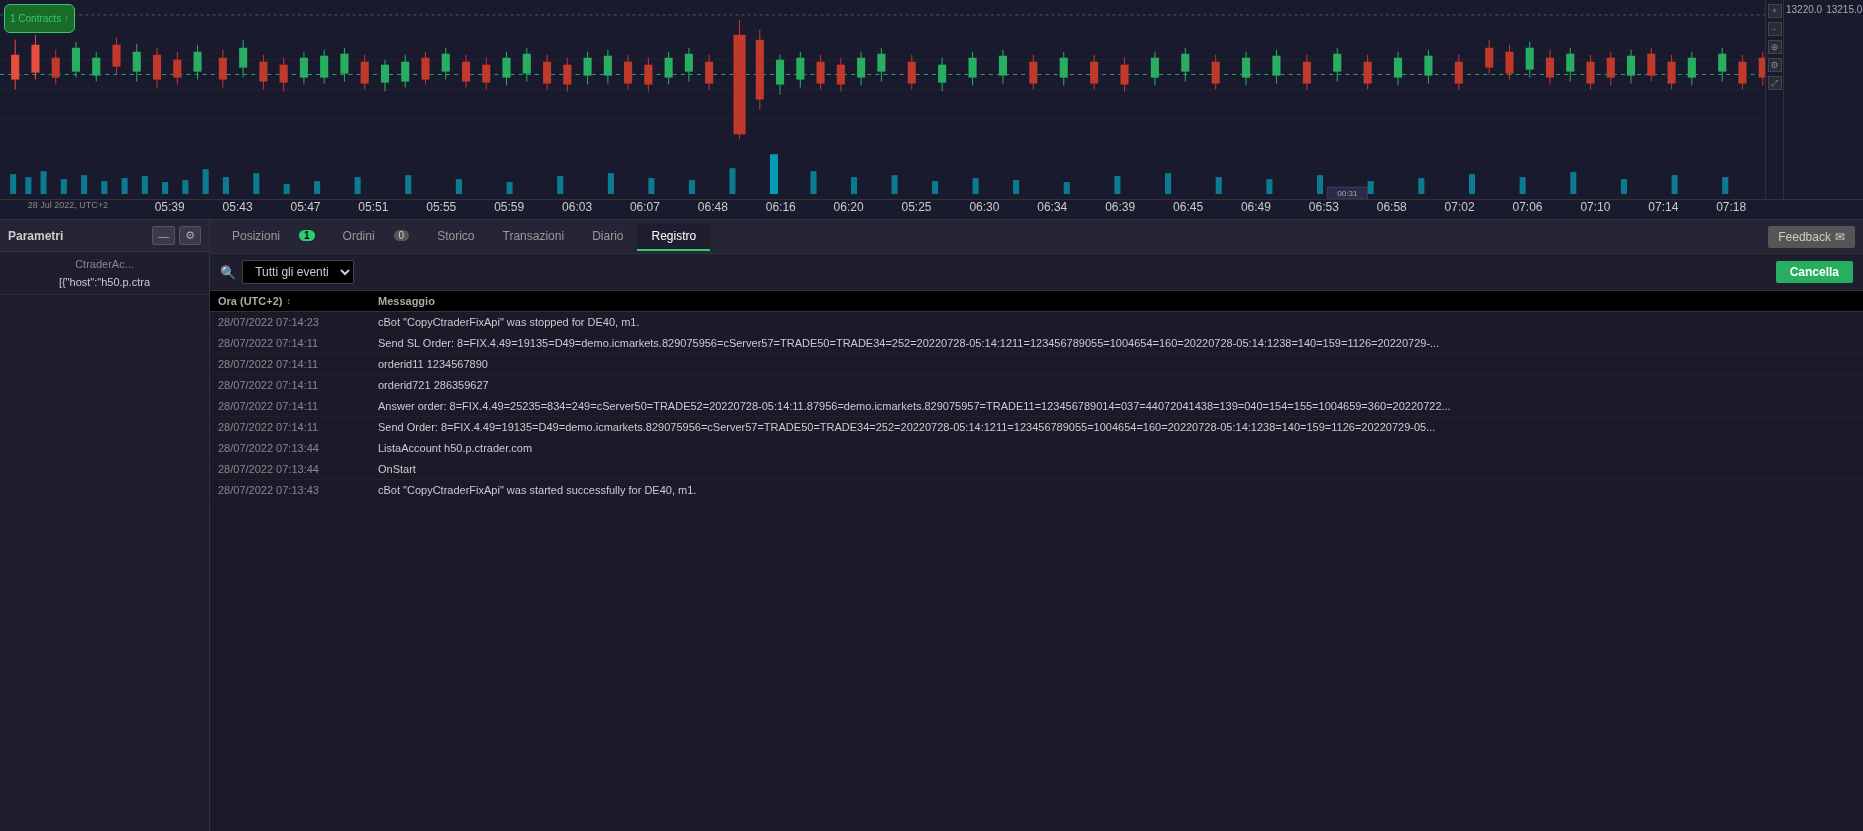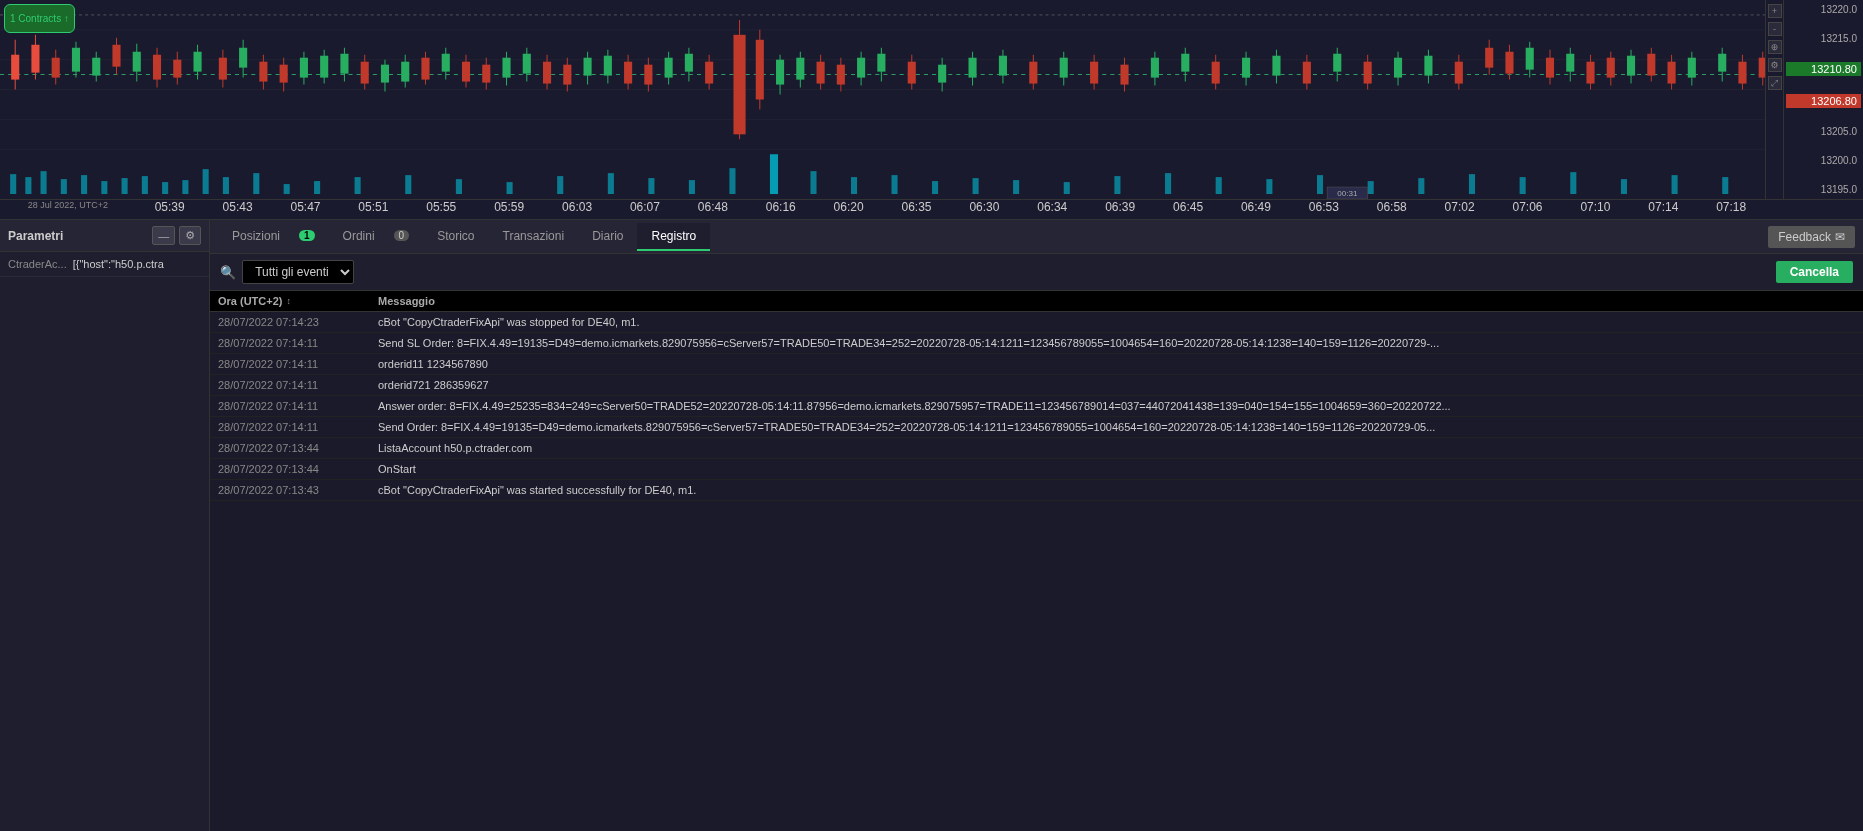--- a/index.html
+++ b/index.html
@@ -18,21 +18,20 @@
     
     .price-axis {
       position: absolute;
       right: 0;
       top: 0;
       width: 80px;
       height: 100%;
       background: #1a1a2e;
       border-left: 1px solid #333;
       display: flex;
-      flex-direction: column;
       justify-content: space-between;
       padding: 4px 2px;
     }
 
     .price-label {
       font-size: 10px;
       color: #aaa;
       text-align: right;
       padding-right: 4px;
     }
@@ -106,20 +105,21 @@
       font-size: 11px;
       border-radius: 2px;
     }
 
     .sidebar-row {
       display: flex;
       align-items: center;
       padding: 6px 8px;
       gap: 6px;
       border-bottom: 1px solid #2a2a3a;
+      flex-direction: column;
     }
 
     .sidebar-key {
       color: #888;
       font-size: 11px;
       white-space: nowrap;
     }
 
     .sidebar-val {
       color: #ccc;
@@ -701,21 +701,21 @@
     <div class="time-label">05:43</div>
     <div class="time-label">05:47</div>
     <div class="time-label">05:51</div>
     <div class="time-label">05:55</div>
     <div class="time-label">05:59</div>
     <div class="time-label">06:03</div>
     <div class="time-label">06:07</div>
     <div class="time-label">06:48</div>
     <div class="time-label">06:16</div>
     <div class="time-label">06:20</div>
-    <div class="time-label">06:35</div>
+    <div class="time-label">05:25</div>
     <div class="time-label">06:30</div>
     <div class="time-label">06:34</div>
     <div class="time-label">06:39</div>
     <div class="time-label">06:45</div>
     <div class="time-label">06:49</div>
     <div class="time-label">06:53</div>
     <div class="time-label">06:58</div>
     <div class="time-label">07:02</div>
     <div class="time-label">07:06</div>
     <div class="time-label">07:10</div>

